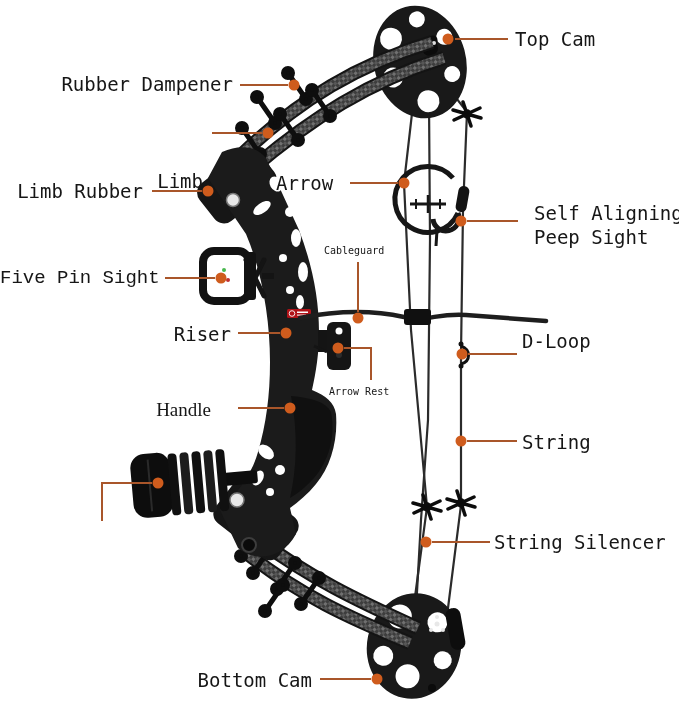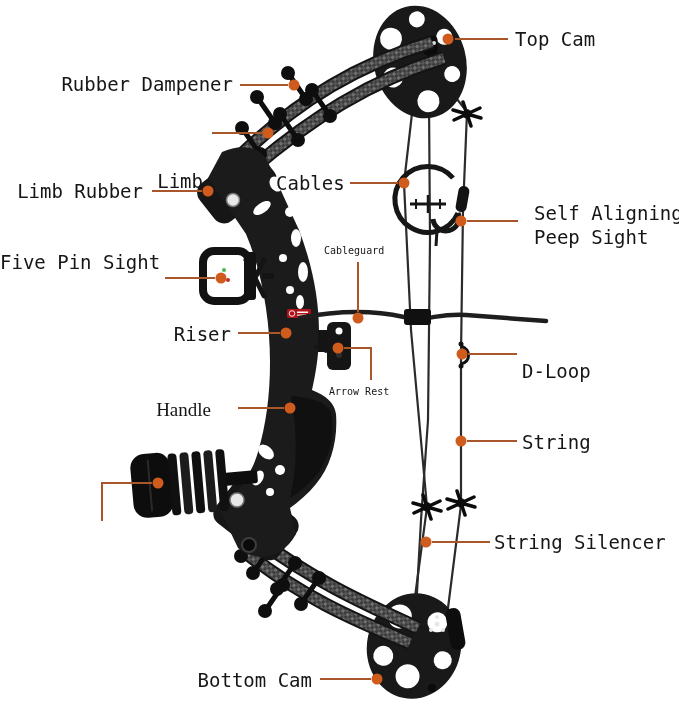--- a/index.html
+++ b/index.html
@@ -25,25 +25,25 @@
   .leader{stroke:var(--leader-line);stroke-width:2;fill:none;}
   .dot{fill:var(--marker-dot);}
 
   
   #lbl-top-cam{left:515px;top:28px;}
   #lbl-rubber-dampener{right:446px;top:73px;margin-left:8px;}
   #lbl-limb{right:476px;top:122px;margin-top:48px;}
   #lbl-limb-pocket{right:536px;top:180px;}
   #lbl-cables{left:276px;top:172px;}
   #lbl-peep{left:534px;top:201px;white-space:normal;width:160px;line-height:24px;}
-  #lbl-five-pin-sight{left:0px;top:251px;}
+  #lbl-five-pin-sight{left:0px;top:267px;font-family:Liberation Mono, monospace;}
   #lbl-cableguard{left:324px;top:242px;}
   #lbl-riser{right:448px;top:323px;}
   #lbl-arrow-rest{left:329px;top:383px;}
-  #lbl-d-loop{left:522px;top:360px;}
+  #lbl-d-loop{left:522px;top:330px;}
   #lbl-handle{right:468px;top:398px;font-family:Liberation Serif, serif;}
   #lbl-string{left:522px;top:431px;}
   #lbl-rubber-stablizer{left:7px;top:524px;}
   #lbl-string-silencer{left:494px;top:531px;}
   #lbl-bottom-cam{right:367px;top:669px;}
 </style>
 </head>
 <body>
 
 <div class="stage">
@@ -288,21 +288,21 @@
     <circle class="dot" cx="158" cy="483" r="5.5"></circle>
     <circle class="dot" cx="426" cy="542" r="5.5"></circle>
     <circle class="dot" cx="377" cy="679" r="5.5"></circle>
   </g>
 </svg>
 
   <div class="label" id="lbl-top-cam">Top Cam</div>
   <div class="label" id="lbl-rubber-dampener">Rubber Dampener</div>
   <div class="label" id="lbl-limb">Limb</div>
   <div class="label" id="lbl-limb-pocket">Limb Rubber</div>
-  <div class="label" id="lbl-cables">Cables</div>
+  <div class="label" id="lbl-cables">Arrow</div>
   <div class="label" id="lbl-peep">Self Aligning Peep Sight</div>
   <div class="label" id="lbl-five-pin-sight">Five Pin Sight</div>
   <div class="label small" id="lbl-cableguard">Cableguard</div>
   <div class="label" id="lbl-riser">Riser</div>
   <div class="label small" id="lbl-arrow-rest">Arrow Rest</div>
   <div class="label" id="lbl-d-loop">D-Loop</div>
   <div class="label" id="lbl-handle">Handle</div>
   <div class="label" id="lbl-string">String</div>
   <div class="label" id="lbl-bottom-cam">Bottom Cam</div>
   <div class="label" id="lbl-string-silencer">String Silencer</div>

